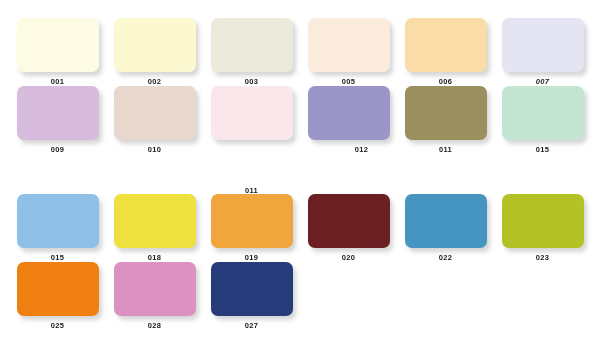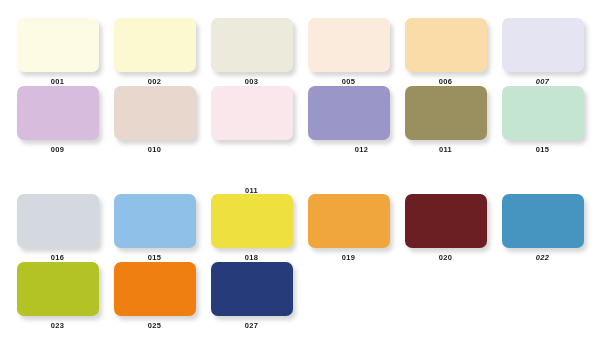--- a/index.html
+++ b/index.html
@@ -108,49 +108,49 @@
       </div>
       <div class="swatch-cell">
         <div class="swatch-chip" style="background-color: rgb(154, 143, 94);"></div>
         <div class="swatch-label" style="color: rgb(26, 26, 26);">011</div>
       </div>
       <div class="swatch-cell">
         <div class="swatch-chip" style="background-color: rgb(196, 229, 210);"></div>
         <div class="swatch-label" style="color: rgb(26, 26, 26);">015</div>
       </div>
       <div class="swatch-cell">
-        <div class="swatch-chip" style="background-color: rgb(211, 217, 222);"></div>
-        <div class="swatch-label" style="color: rgb(26, 26, 26);">016</div>
-      </div>
-      <div class="swatch-cell">
         <div class="swatch-chip" style="background-color: rgb(143, 192, 232);"></div>
         <div class="swatch-label" style="color: rgb(26, 26, 26);">015</div>
       </div>
       <div class="swatch-cell">
         <div class="swatch-chip" style="background-color: rgb(237, 224, 63);"></div>
         <div class="swatch-label" style="color: rgb(26, 26, 26);">018</div>
       </div>
       <div class="swatch-cell">
         <div class="swatch-chip" style="background-color: rgb(240, 166, 60);"></div>
         <div class="swatch-label" style="color: rgb(26, 26, 26);">019</div>
       </div>
       <div class="swatch-cell">
         <div class="swatch-chip" style="background-color: rgb(107, 31, 34);"></div>
         <div class="swatch-label" style="color: rgb(26, 26, 26);">020</div>
       </div>
       <div class="swatch-cell">
         <div class="swatch-chip" style="background-color: rgb(69, 149, 192);"></div>
-        <div class="swatch-label" style="color: rgb(26, 26, 26); font-style: italic;">022</div>
+        <div class="swatch-label" style="color: rgb(26, 26, 26);">022</div>
       </div>
       <div class="swatch-cell">
         <div class="swatch-chip" style="background-color: rgb(179, 194, 36);"></div>
         <div class="swatch-label" style="color: rgb(26, 26, 26);">023</div>
       </div>
       <div class="swatch-cell">
         <div class="swatch-chip" style="background-color: rgb(238, 127, 16);"></div>
         <div class="swatch-label" style="color: rgb(26, 26, 26);">025</div>
       </div>
       <div class="swatch-cell">
+        <div class="swatch-chip" style="background-color: rgb(219, 146, 192);"></div>
+        <div class="swatch-label" style="color: rgb(26, 26, 26);">028</div>
+      </div>
+      <div class="swatch-cell">
         <div class="swatch-chip" style="background-color: rgb(38, 59, 121);"></div>
         <div class="swatch-label" style="color: rgb(26, 26, 26);">027</div>
       </div>
     </div>
 </div>
 
 </body></html>

